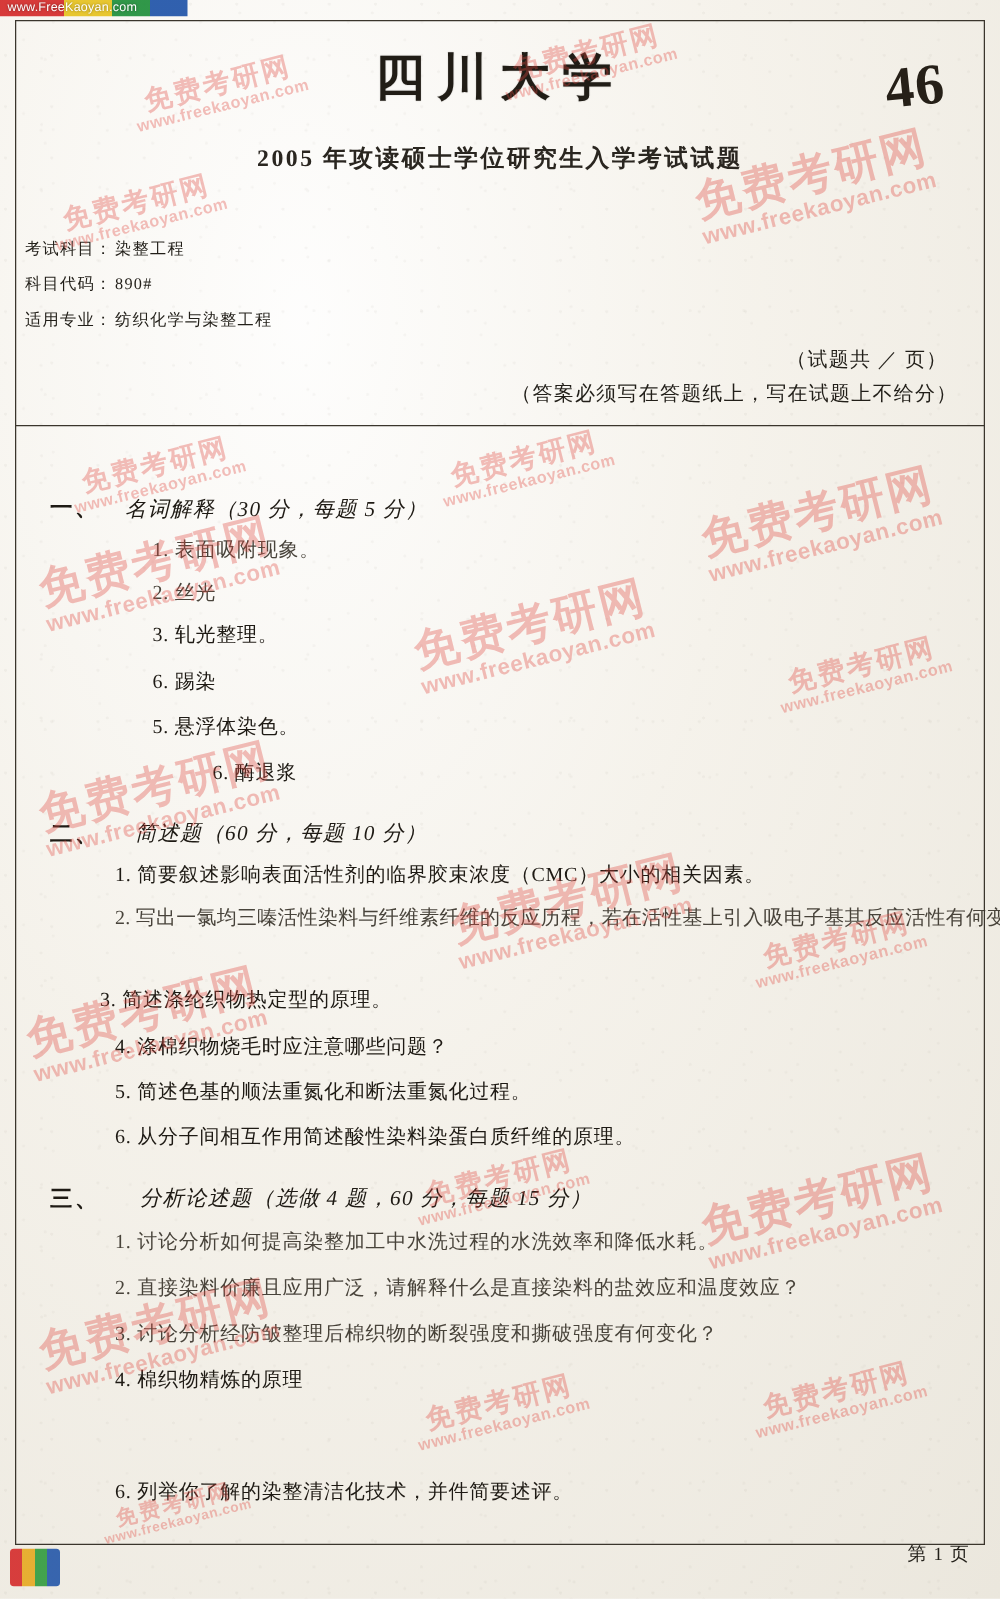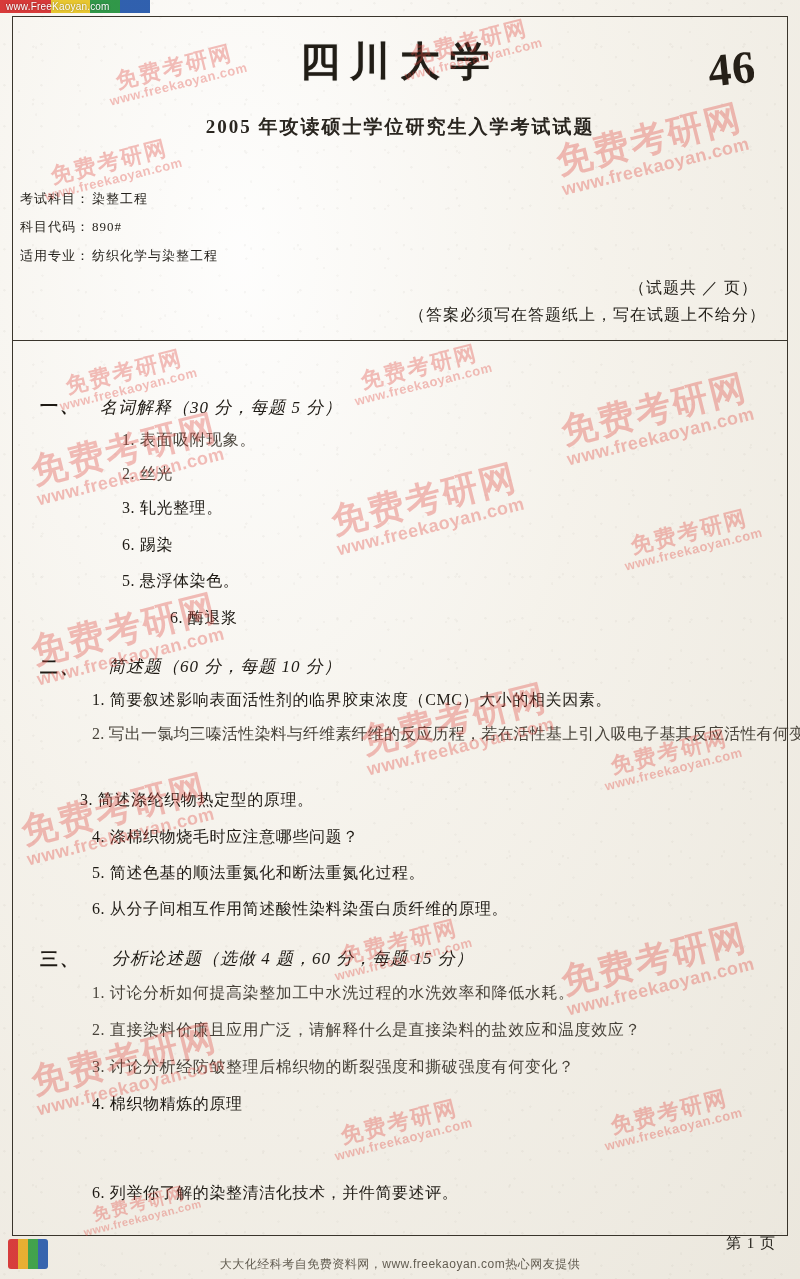--- a/index.html
+++ b/index.html
@@ -284,21 +284,20 @@
     <div class="item faded" style="left:80px; top:633px;">1. 讨论分析如何提高染整加工中水洗过程的水洗效率和降低水耗。</div>
     <div class="item faded" style="left:80px; top:670px;">2. 直接染料价廉且应用广泛，请解释什么是直接染料的盐效应和温度效应？</div>
     <div class="item faded" style="left:80px; top:707px;">3. 讨论分析经防皱整理后棉织物的断裂强度和撕破强度有何变化？</div>
     <div class="item" style="left:80px; top:744px;">4. 棉织物精炼的原理</div>
     <div class="item" style="left:80px; top:833px;">6. 列举你了解的染整清洁化技术，并件简要述评。</div>
 
   </div>
 
   <div class="page-no">第 1 页</div>
   <div id="bottom-logo"></div>
-  <div class="footer-ad">大大化经科考自免费资料网，www.freekaoyan.com热心网友提供</div>
 
   <div id="watermarks">
     <div class="wm small" style="left:105px; top:55px; transform:rotate(-14deg);">
       <span class="cn">免费考研网</span>
         <span class="en">www.freekaoyan.com</span>
     </div>
     <div class="wm small" style="left:400px; top:30px; transform:rotate(-14deg);">
       <span class="cn">免费考研网</span>
         <span class="en">www.freekaoyan.com</span>
     </div>

